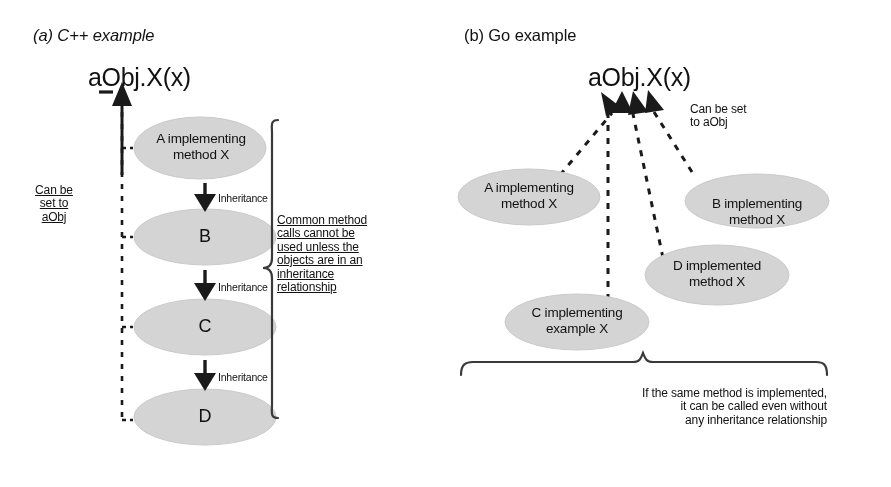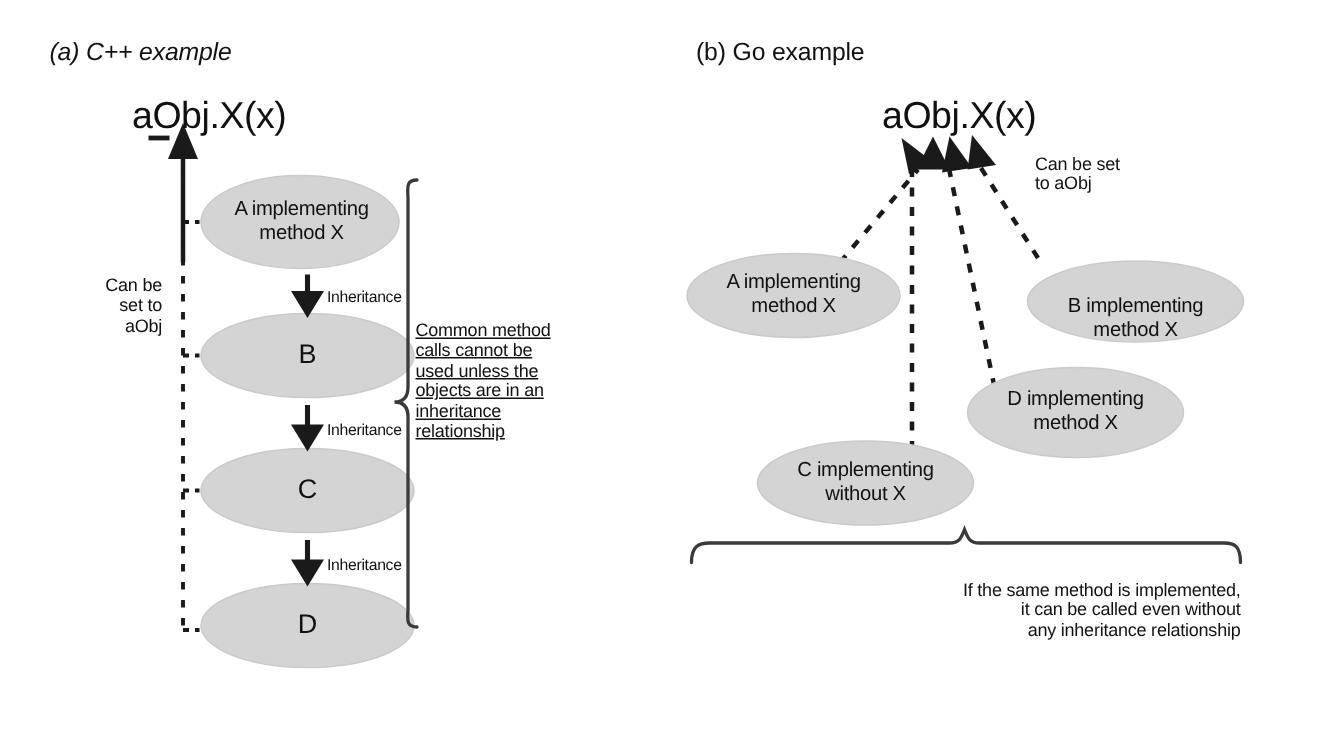--- a/index.html
+++ b/index.html
@@ -32,21 +32,21 @@
     letter-spacing: -0.1px;
   }
   .call-title {
     font-size: 25px;
     letter-spacing: -0.3px;
   }
   .note {
     font-size: 12px;
     letter-spacing: -0.15px;
   }
-  .note-right { text-align: right; }
+  .note-right { text-align: center; text-decoration: underline; }
   .note-center { text-align: right; }
   .inh-label {
     font-size: 10.5px;
     letter-spacing: -0.2px;
   }
   .ell-text {
     position: absolute;
     text-align: center;
     font-size: 13.5px;
     letter-spacing: -0.2px;
@@ -172,15 +172,15 @@
 
 <div class="lbl note note-center" style="left:461px; top:387px; width:366px;">If the same method is implemented,
 it can be called even without
 any inheritance relationship</div>
 
 <div class="ell-text" style="left:468px; top:180px; width:122px;">A implementing
 method X</div>
 <div class="ell-text" style="left:696px; top:196px; width:122px;">B implementing
 method X</div>
 <div class="ell-text" style="left:516px; top:305px; width:122px;">C implementing
-without X</div>
-<div class="ell-text" style="left:656px; top:258px; width:122px;">D implementing
+example X</div>
+<div class="ell-text" style="left:656px; top:258px; width:122px;">D implemented
 method X</div>
 
 </body></html>

